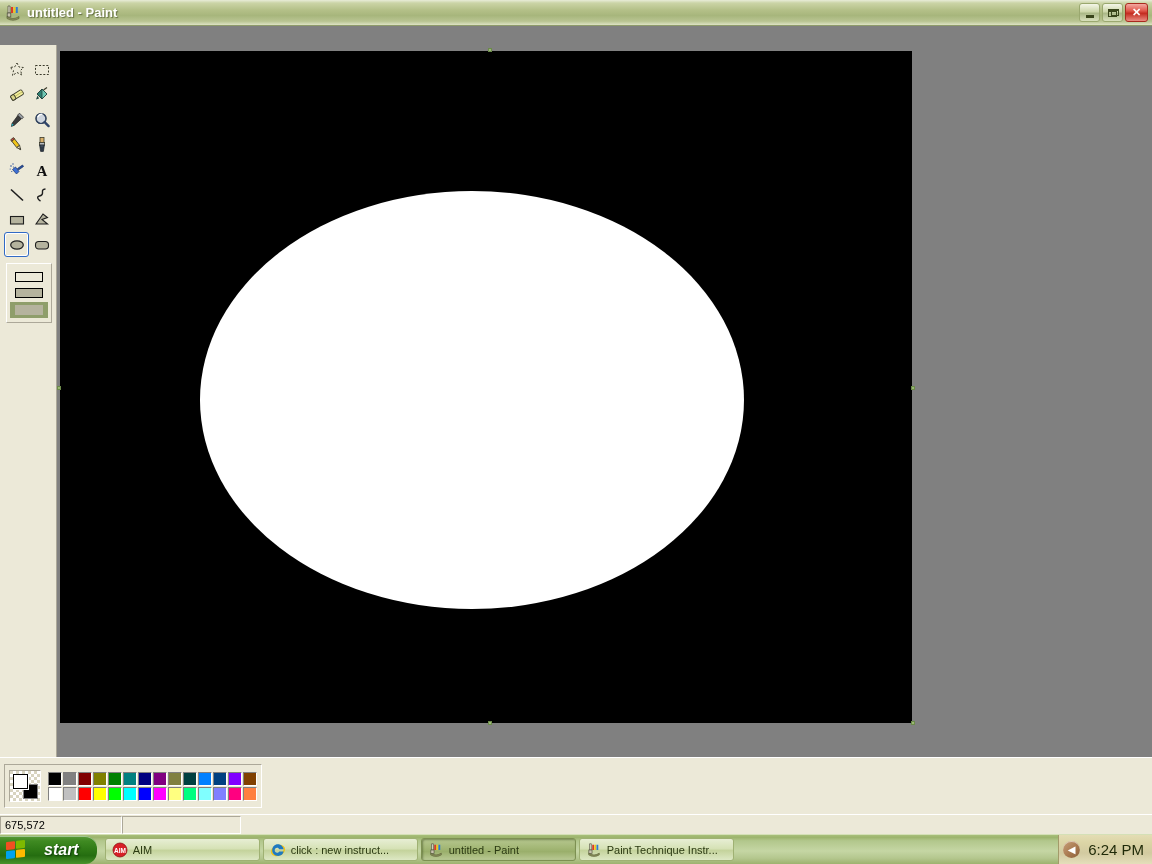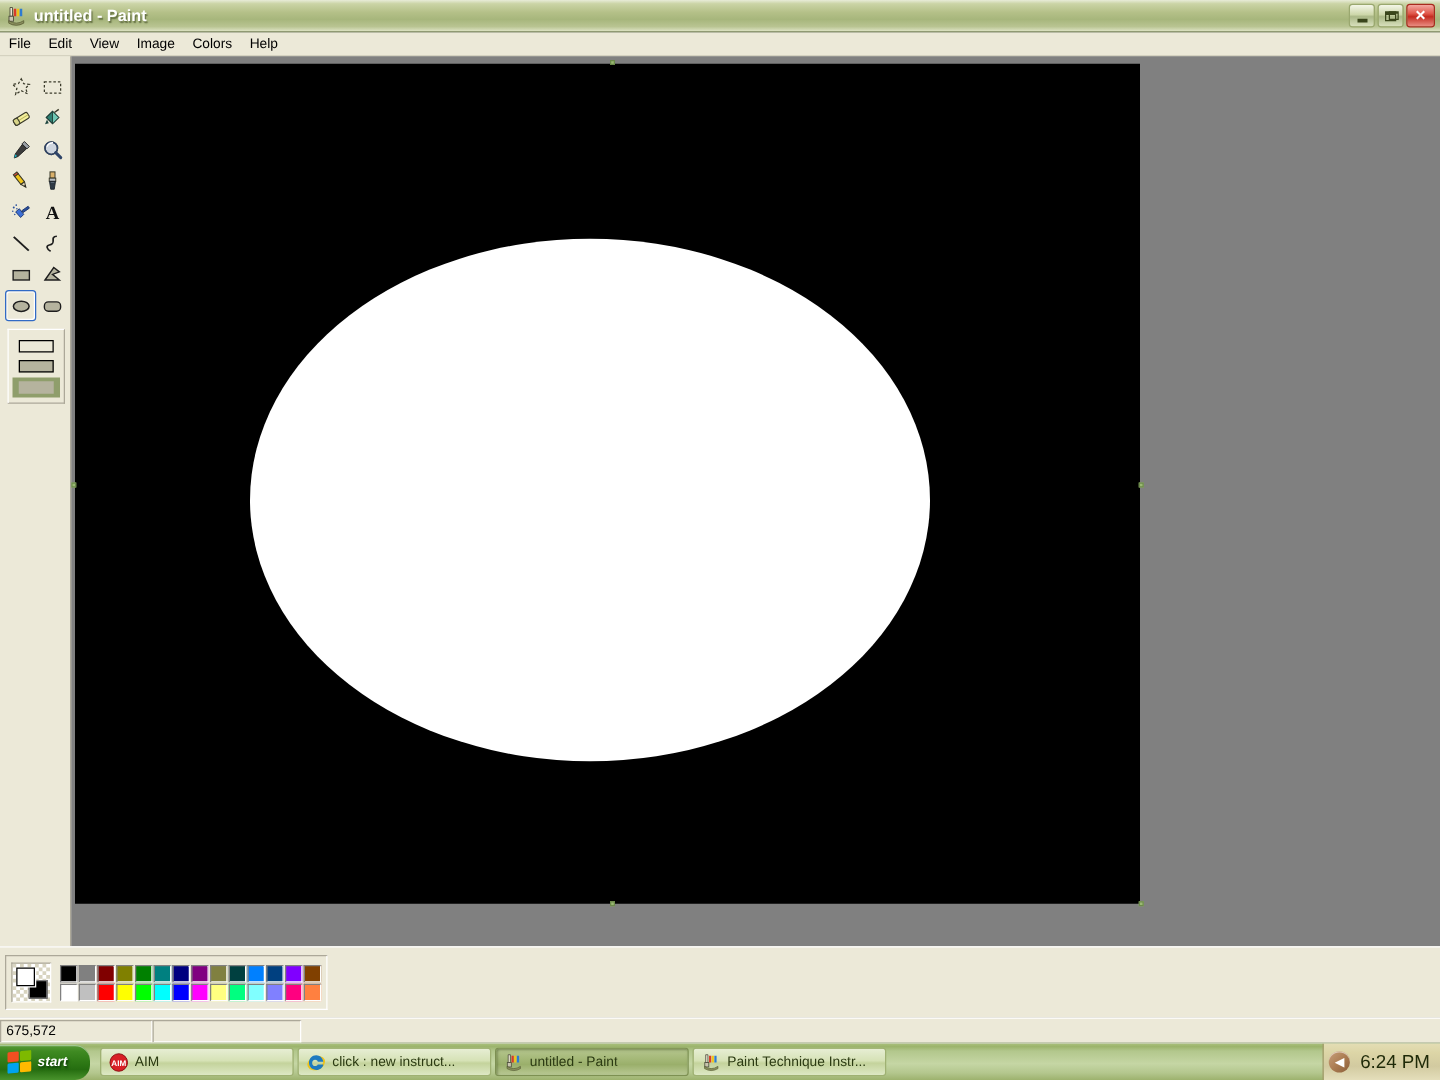--- a/index.html
+++ b/index.html
@@ -343,23 +343,23 @@
     border-radius: 0 12px 12px 0;
     box-shadow: inset 0 1px 0 rgba(255,255,255,.45);
     cursor: default;
     margin-right: 8px;
     flex: 0 0 auto;
   }
   .start-label {
     color: #ffffff;
     font-weight: bold;
     font-style: italic;
-    font-size: 11px;
+    font-size: 16px;
     text-shadow: 1px 1px 2px rgba(0,40,0,.8);
-    margin-left: 5px;
+    margin-left: 19px;
   }
   .win-logo {
     width: 19px; height: 17px;
     display: grid;
     grid-template-columns: 1fr 1fr;
     grid-template-rows: 1fr 1fr;
     gap: 1.5px;
     transform: skewY(-6deg);
   }
   .win-logo i { display: block; border-radius: 1px; }
@@ -458,28 +458,20 @@
         <div class="glyph">
             <div class="max-box"></div>
           </div>
       </div>
       <div class="win-btn close">
         <div class="glyph">✕</div>
       </div>
     </div>
   </div>
 
-  <div class="menubar">
-    <div class="menu-item">File</div>
-    <div class="menu-item">Edit</div>
-    <div class="menu-item">View</div>
-    <div class="menu-item">Image</div>
-    <div class="menu-item">Colors</div>
-    <div class="menu-item">Help</div>
-  </div>
 
   <div class="workarea">
 
     <div class="toolbox">
       <div class="tool-grid">
 
         <div class="tool">
           <svg width="18" height="18" viewBox="0 0 18 18">
             <path d="M9 2 L11 6 L15.5 6.5 L12.5 9.5 L14 14 L9 11.5 L4.5 14.5 L5.5 9.5 L2 6.5 L6.8 5.8 Z" fill="none" stroke="#3a3a2a" stroke-width="1" stroke-dasharray="2,1.6"></path>
           </svg>

